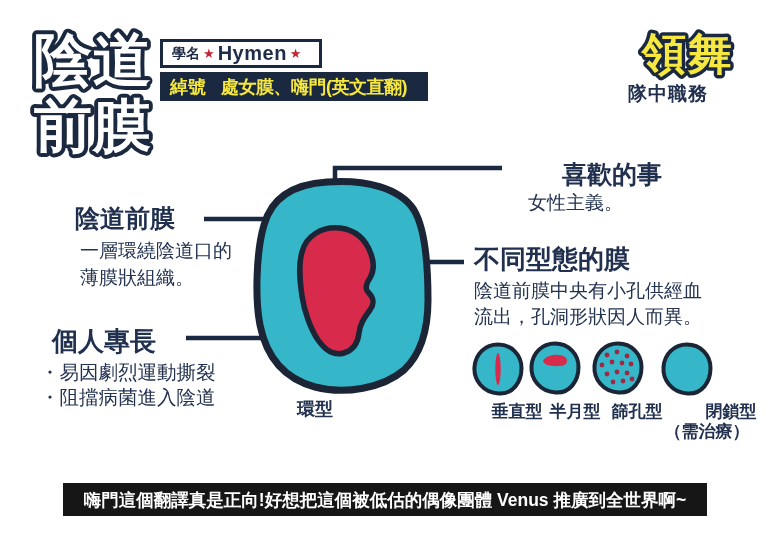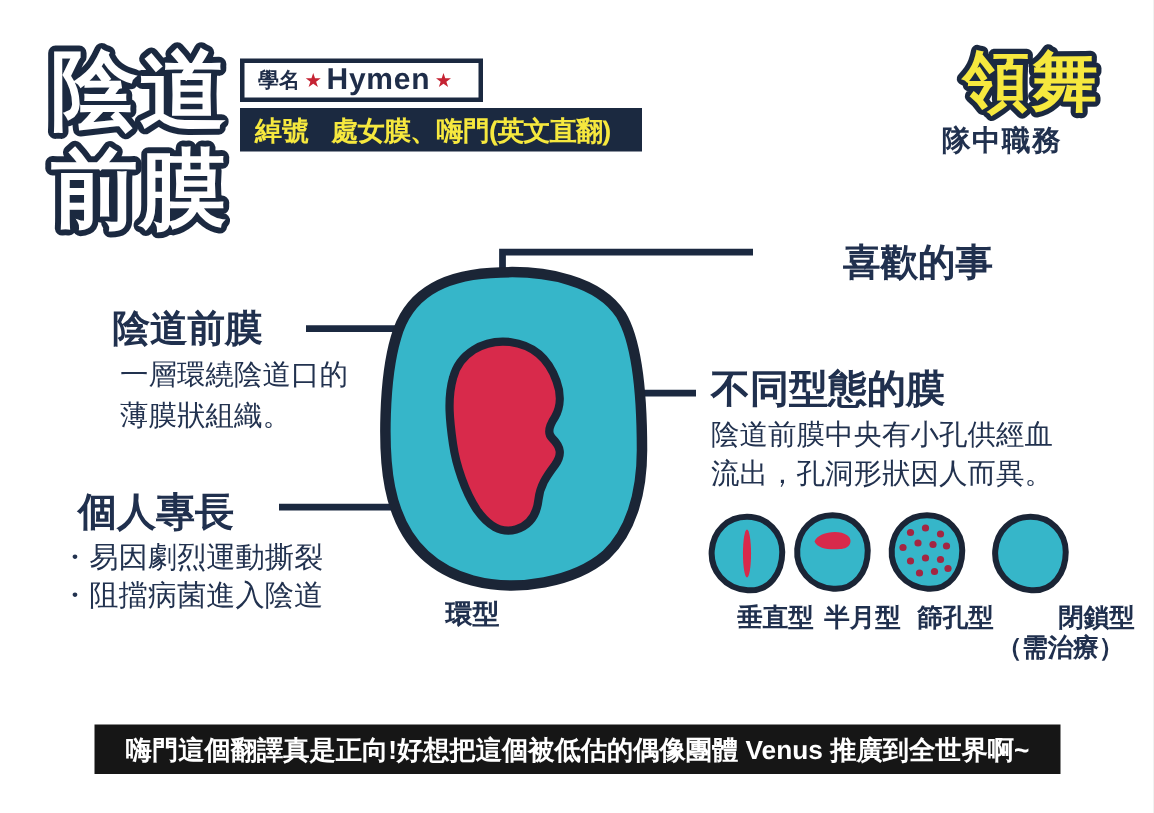--- a/index.html
+++ b/index.html
@@ -153,20 +153,21 @@
     <div>薄膜狀組織。</div>
   </div>
 
   <div class="abs h-big h26" style="left:52px;top:324px;">個人專長</div>
   <div class="abs bullets" style="left:40px;top:360px;">
     <div>・易因劇烈運動撕裂</div>
     <div>・阻擋病菌進入陰道</div>
   </div>
 
   <div class="abs h-big h25" style="left:524px;top:158px;margin-left:38px;">喜歡的事</div>
+  <div class="abs body-txt" style="left:528px;top:189px;">女性主義。</div>
 
   <div class="abs h-big h26" style="left:474px;top:242px;">不同型態的膜</div>
   <div class="abs body-txt" style="left:474px;top:278px;line-height:26px;">
     <div>陰道前膜中央有小孔供經血</div>
     <div>流出，孔洞形狀因人而異。</div>
   </div>
 
   <div class="abs ring-label">環型</div>
   <div class="abs type-label" style="left:498px;top:400px;">垂直型</div>
   <div class="abs type-label" style="left:556px;top:400px;">半月型</div>

